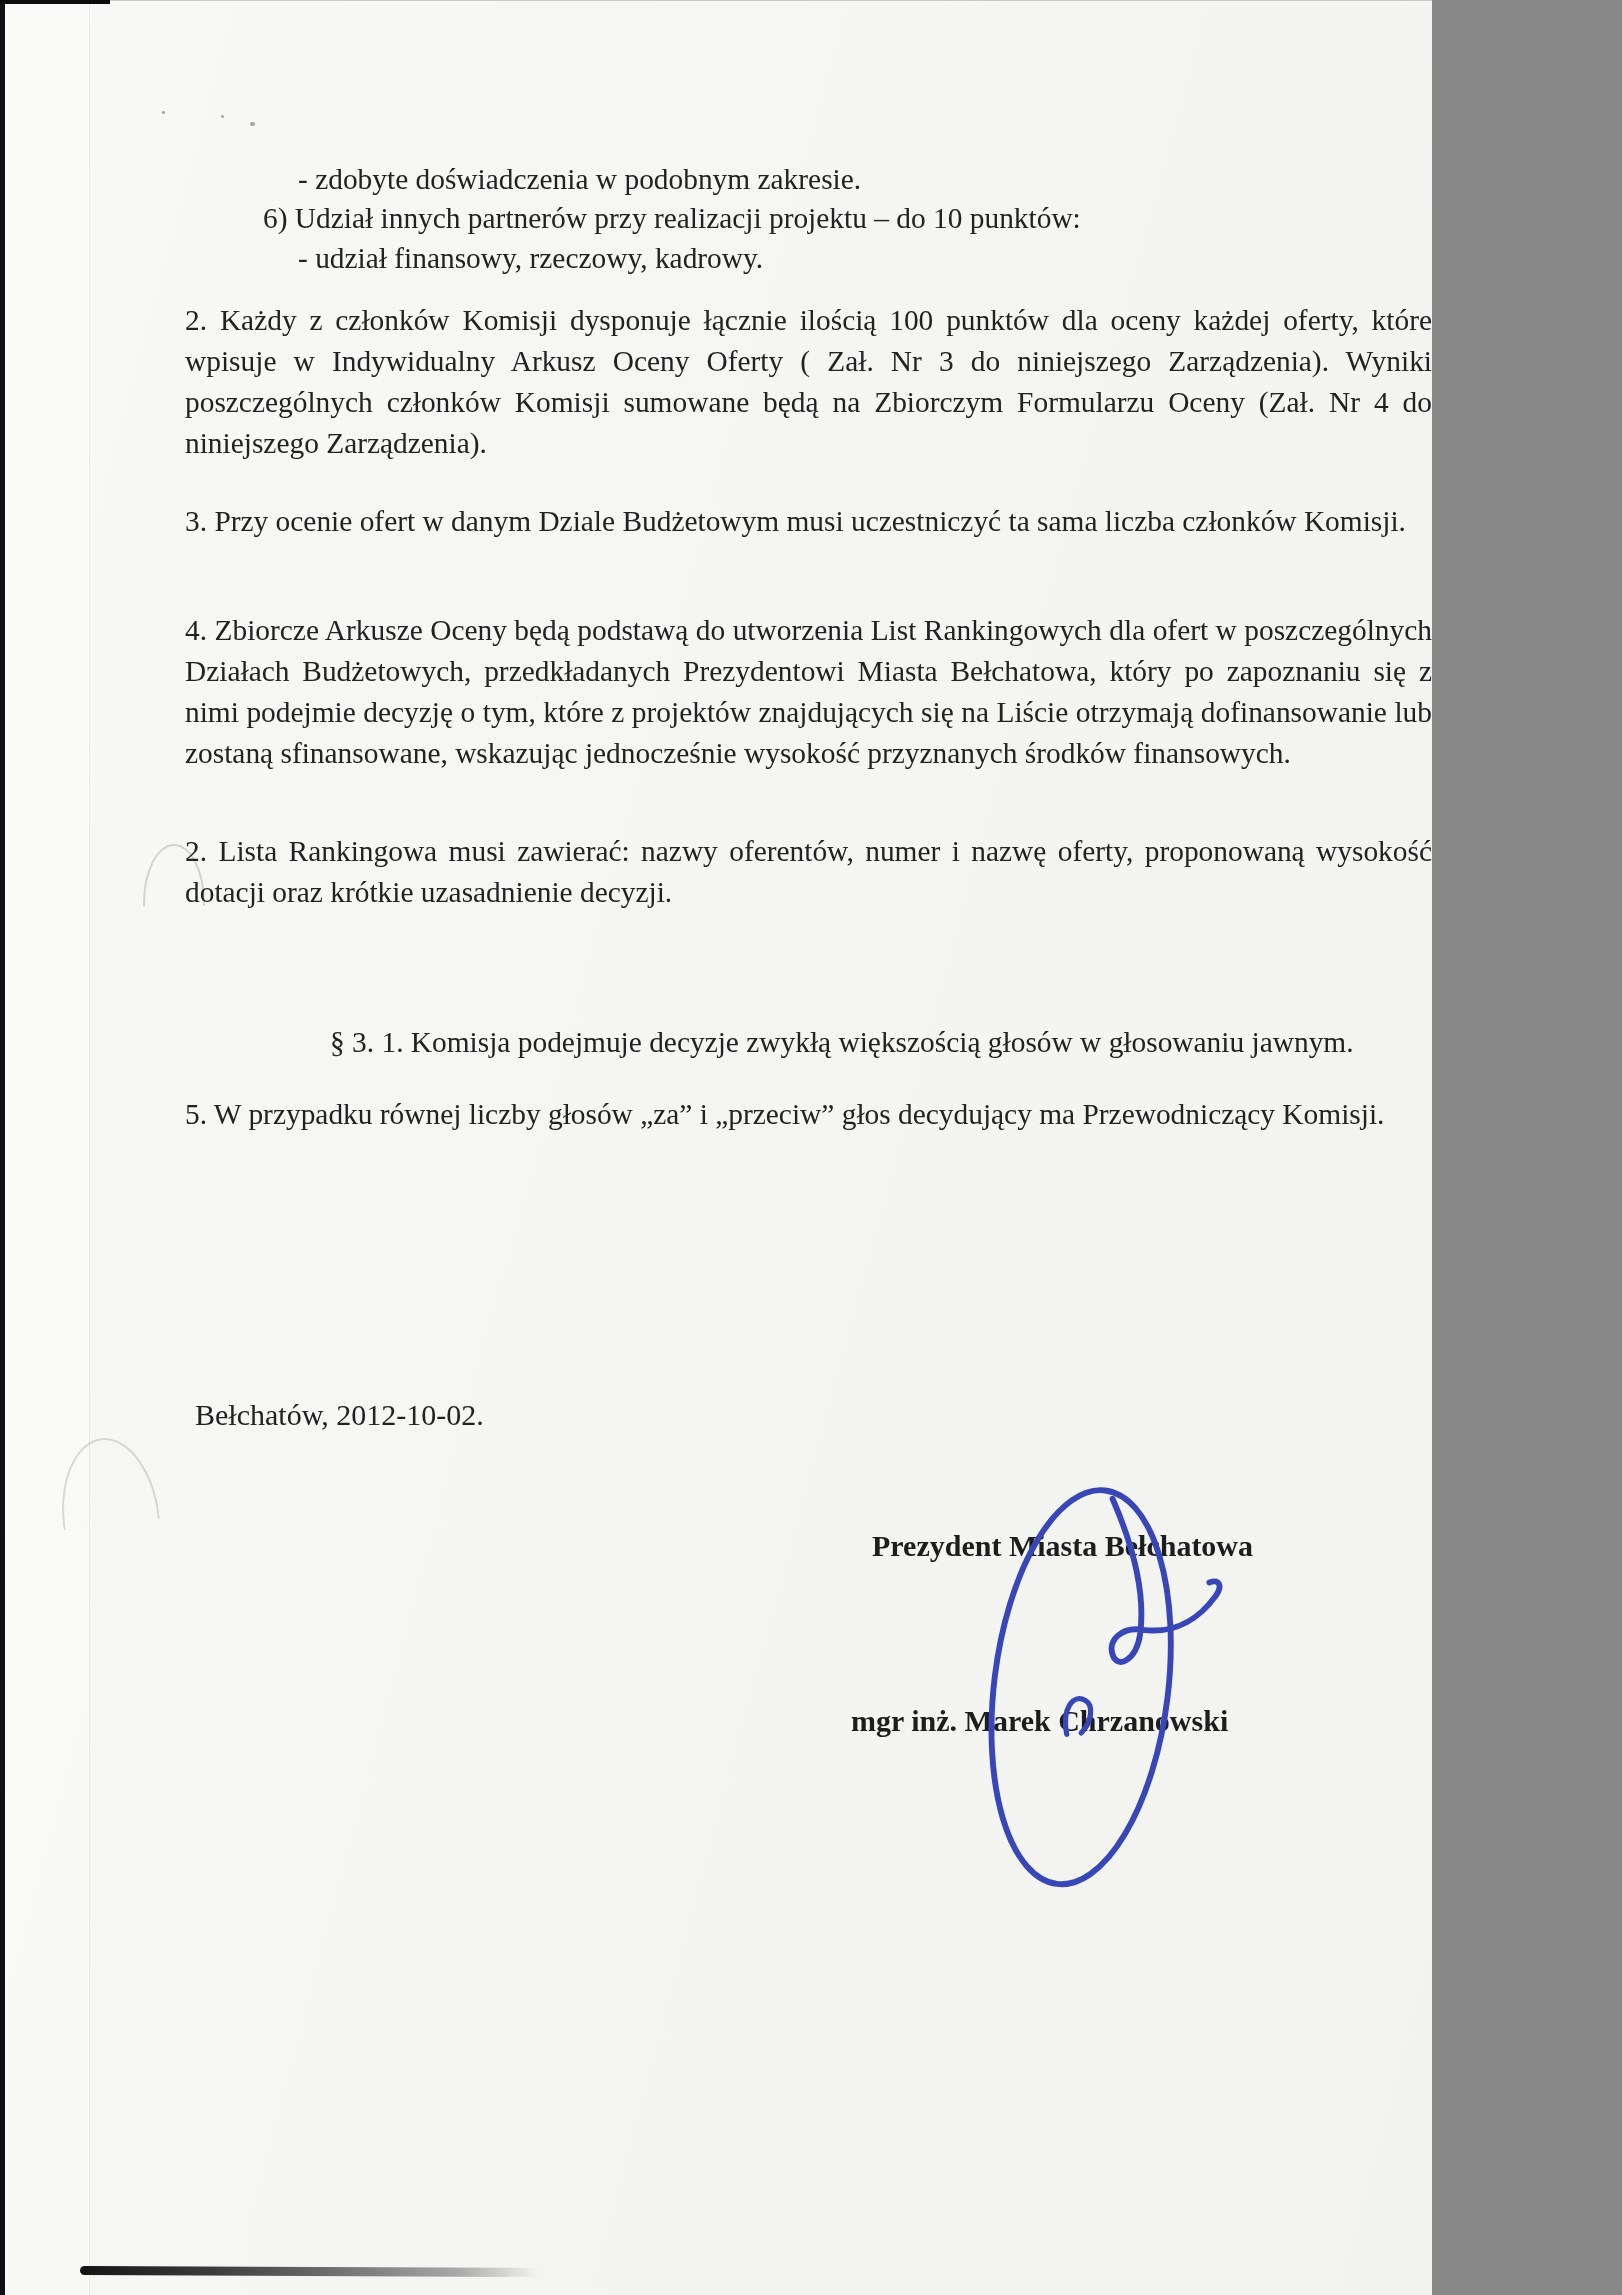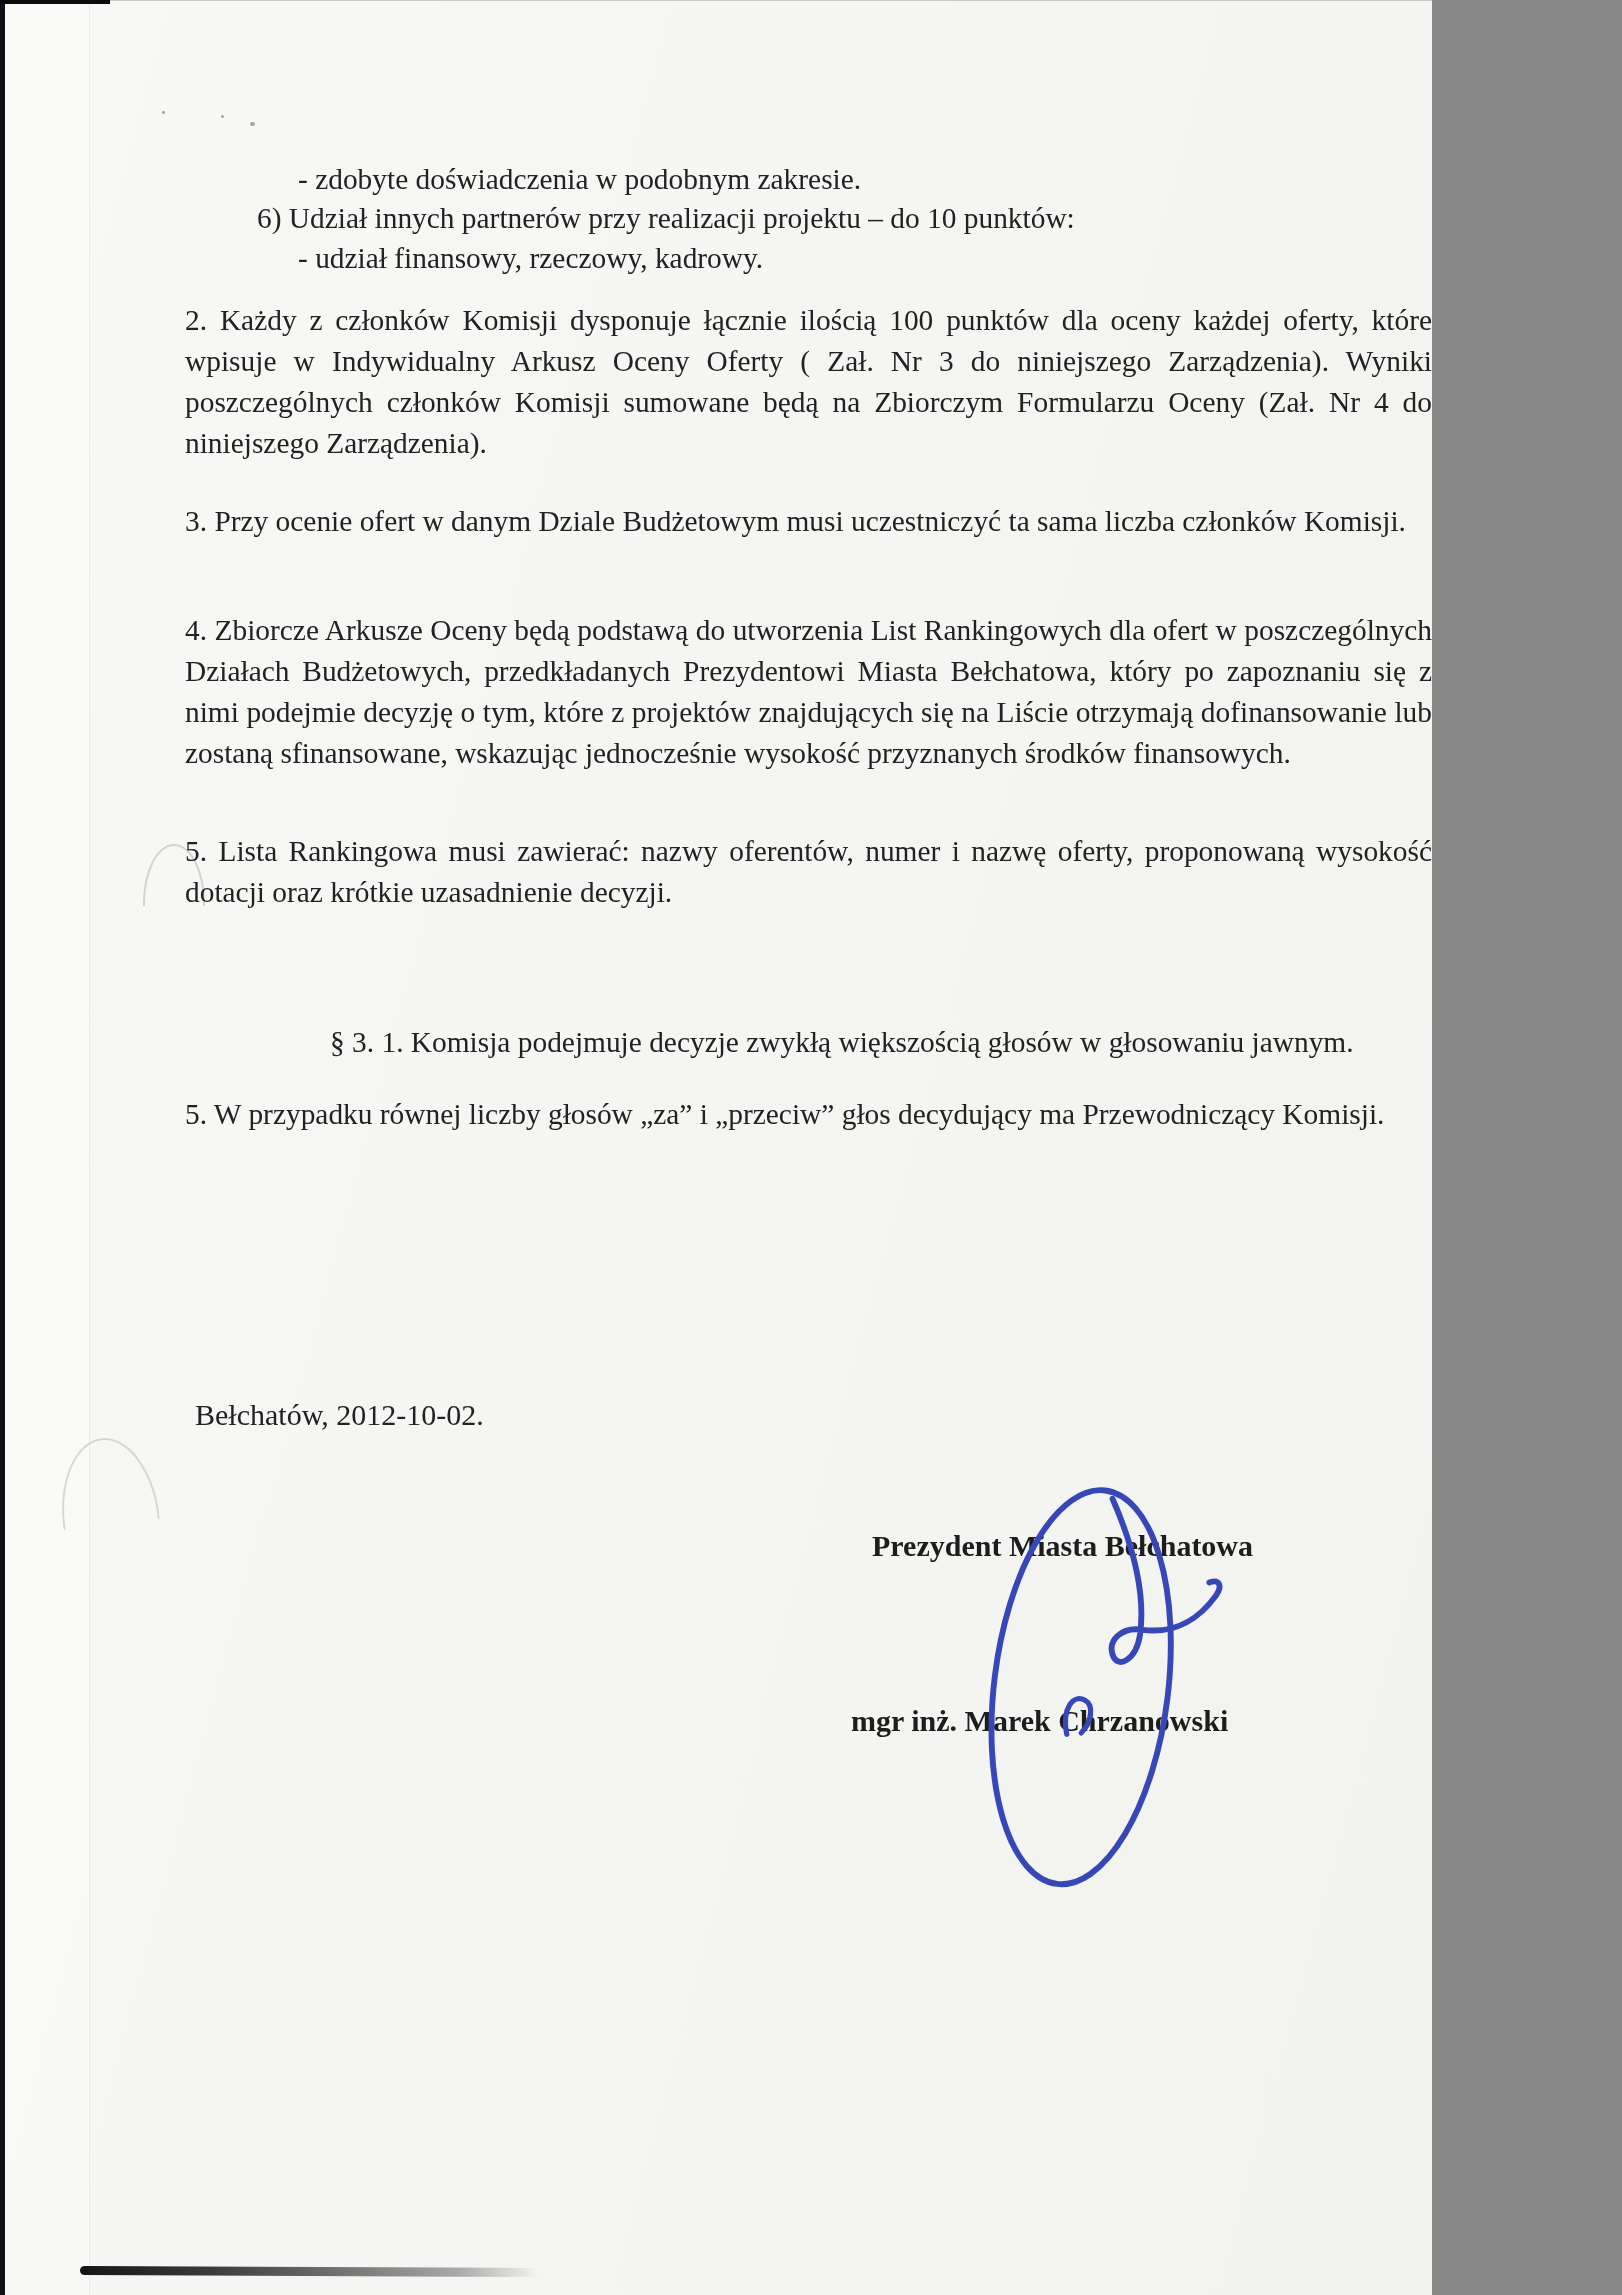--- a/index.html
+++ b/index.html
@@ -56,27 +56,27 @@
   <div class="scan-strip-top"></div>
   <div class="scan-topline"></div>
   <div class="scan-bottom-line"></div>
   <div class="scan-arc arc-1"></div>
   <div class="scan-arc arc-2"></div>
   <div class="speck" style="left:162px; top:111px; width:3.3px; height:2.6px;"></div>
   <div class="speck" style="left:221px; top:115px; width:3.3px; height:3.3px;"></div>
   <div class="speck" style="left:250px; top:122px; width:4.6px; height:3.9px;"></div>
 
   <div class="textline" style="left:298px; top:159px;">- zdobyte doświadczenia w podobnym zakresie.</div>
-  <div class="textline" style="left:257px; top:198px;">6) Udział innych partnerów przy realizacji projektu – do 10 punktów:</div>
+  <div class="textline" style="left:263px; top:198px;">6) Udział innych partnerów przy realizacji projektu – do 10 punktów:</div>
   <div class="textline" style="left:298px; top:238px;">- udział finansowy, rzeczowy, kadrowy.</div>
 
   <div class="para" style="top:300px;">2. Każdy z członków Komisji dysponuje łącznie ilością 100 punktów dla oceny każdej oferty, które wpisuje w Indywidualny Arkusz Oceny Oferty ( Zał. Nr 3 do niniejszego Zarządzenia). Wyniki poszczególnych członków Komisji sumowane będą na Zbiorczym Formularzu Oceny (Zał. Nr 4 do niniejszego Zarządzenia).</div>
   <div class="para" style="top:501px;">3. Przy ocenie ofert w danym Dziale Budżetowym musi uczestniczyć ta sama liczba członków Komisji.</div>
   <div class="para" style="top:610px;">4. Zbiorcze Arkusze Oceny będą podstawą do utworzenia List Rankingowych dla ofert w poszczególnych Działach Budżetowych, przedkładanych Prezydentowi Miasta Bełchatowa, który po zapoznaniu się z nimi podejmie decyzję o tym, które z projektów znajdujących się na Liście otrzymają dofinansowanie lub zostaną sfinansowane, wskazując jednocześnie wysokość przyznanych środków finansowych.</div>
-  <div class="para" style="top:831px;">5. Lista Rankingowa musi zawierać: nazwy oferentów, numer i nazwę oferty, proponowaną wysokość dotacji oraz krótkie uzasadnienie decyzji.</div>
+  <div class="para" style="top:831px;">2. Lista Rankingowa musi zawierać: nazwy oferentów, numer i nazwę oferty, proponowaną wysokość dotacji oraz krótkie uzasadnienie decyzji.</div>
 
   <div class="textline" style="left:330px; top:1022px;">§ 3. 1. Komisja podejmuje decyzje zwykłą większością głosów w głosowaniu jawnym.</div>
   <div class="para" style="top:1094px;">5. W przypadku równej liczby głosów „za” i „przeciw” głos decydujący ma Przewodniczący Komisji.</div>
 
   <div class="date-line" style="left:195px; top:1398px;">Bełchatów, 2012-10-02.</div>
 
   <div class="sig-line" style="left:872px; top:1529px;">Prezydent Miasta Bełchatowa</div>
   <div class="sig-line" style="left:851px; top:1704px;">mgr inż. Marek Chrzanowski</div>
 
   <svg class="signature-svg" viewBox="0 0 480 680">

